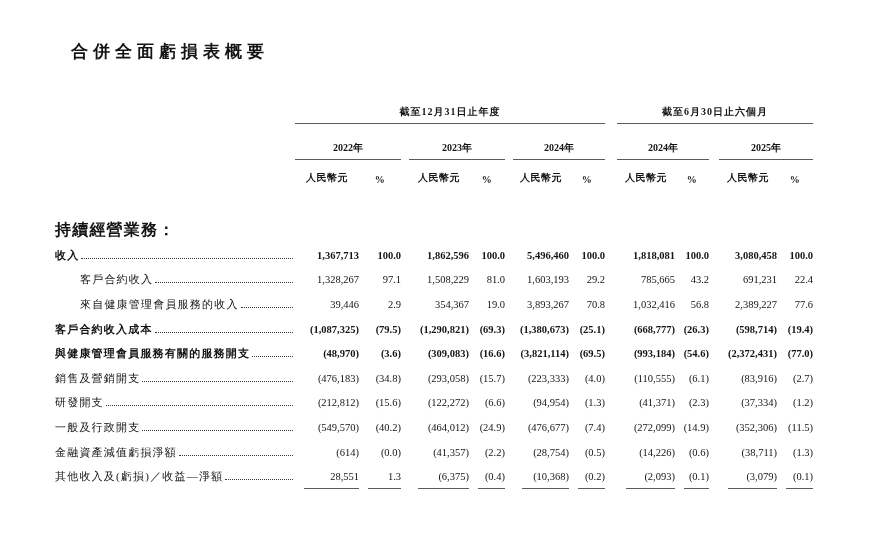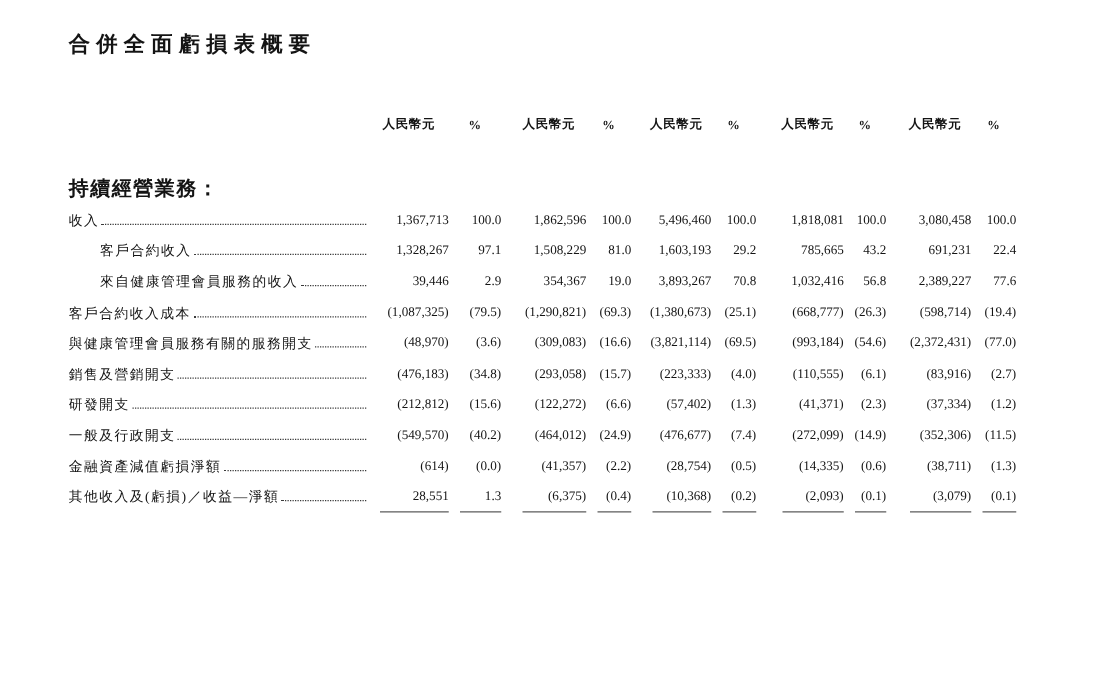--- a/index.html
+++ b/index.html
@@ -12,21 +12,21 @@
   }
   .page {
     box-sizing: border-box;
     width: 895px; height: 541px;
     padding: 24px 0 0 55px;
   }
   .title {
     font-size: 17px;
     font-weight: bold;
     letter-spacing: 5px;
-    margin: 0;
+    margin: 16px;
   }
   table.fin {
     border-collapse: collapse;
     table-layout: fixed;
     width: 758px;
     margin-top: 34px;
   }
   table.fin td { padding: 0; }
   .b1 { border-bottom: 1.4px solid #5c5c5c; }
   thead td {
@@ -50,21 +50,21 @@
   tr.section-row td { height: 26px; font-weight: bold; font-size: 16px; letter-spacing: 1.2px; }
   .lbl-flex { display: flex; font-size: 11px; letter-spacing: 1.2px; }
   .lbl-text { white-space: nowrap; }
   .dots { flex: 1; position: relative; min-width: 6px; }
   .dots::after {
     content: "";
     position: absolute; left: 2px; right: 2px; bottom: 4px;
     border-bottom: 1.4px dotted #3a3a3a;
   }
   td.v { text-align: right; font-size: 10.5px; white-space: nowrap; }
-  tr.bold td.v, tr.bold .lbl-flex { font-weight: normal; }
+  tr.bold td.v, tr.bold .lbl-flex { font-weight: bold; }
   tr.indent .lbl-flex { padding-left: 25px; text-align: right; }
   tr.underline td.v {
     background: linear-gradient(#5c5c5c, #5c5c5c) no-repeat bottom right;
     background-size: calc(100% - 9px) 1.3px;
   }
 </style>
 </head>
 <body>
 
 <div class="page">
@@ -84,21 +84,39 @@
         <col style="width:36px">
       <col style="width:12px">
       <col style="width:58px">
         <col style="width:34px">
       <col style="width:10px">
       <col style="width:58px">
         <col style="width:36px">
     </colgroup>
 
     <thead>
-
+      <tr class="h-group">
+        <td></td>
+        <td class="b1" colspan="8">截至12月31日止年度</td>
+        <td></td>
+        <td class="b1" colspan="5">截至6月30日止六個月</td>
+      </tr>
+
+      <tr class="h-years">
+        <td></td>
+        <td class="b1" colspan="2">2022年</td>
+        <td></td>
+        <td class="b1" colspan="2">2023年</td>
+        <td></td>
+        <td class="b1" colspan="2">2024年</td>
+        <td></td>
+        <td class="b1" colspan="2">2024年</td>
+        <td></td>
+        <td class="b1" colspan="2">2025年</td>
+      </tr>
 
       <tr class="h-units">
         <td></td>
         <td>人民幣元</td>
         <td>%</td>
         <td></td>
         <td>人民幣元</td>
         <td>%</td>
         <td></td>
         <td>人民幣元</td>
@@ -260,21 +278,21 @@
         <span class="lbl-text">研發開支</span>
         <span class="dots"></span>
       </span>
     </td>
     <td class="v">(212,812)</td>
     <td class="v">(15.6)</td>
     <td></td>
     <td class="v">(122,272)</td>
     <td class="v">(6.6)</td>
     <td></td>
-    <td class="v">(57,402)</td>
+    <td class="v">(94,954)</td>
     <td class="v">(1.3)</td>
     <td></td>
     <td class="v">(41,371)</td>
     <td class="v">(2.3)</td>
     <td></td>
     <td class="v">(37,334)</td>
     <td class="v">(1.2)</td>
   </tr>
         <tr>
     <td>
@@ -307,21 +325,21 @@
     </td>
     <td class="v">(614)</td>
     <td class="v">(0.0)</td>
     <td></td>
     <td class="v">(41,357)</td>
     <td class="v">(2.2)</td>
     <td></td>
     <td class="v">(28,754)</td>
     <td class="v">(0.5)</td>
     <td></td>
-    <td class="v">(14,335)</td>
+    <td class="v">(14,226)</td>
     <td class="v">(0.6)</td>
     <td></td>
     <td class="v">(38,711)</td>
     <td class="v">(1.3)</td>
   </tr>
         <tr class="underline">
     <td>
       <span class="lbl-flex">
         <span class="lbl-text">其他收入及(虧損)／收益—淨額</span>
         <span class="dots"></span>

